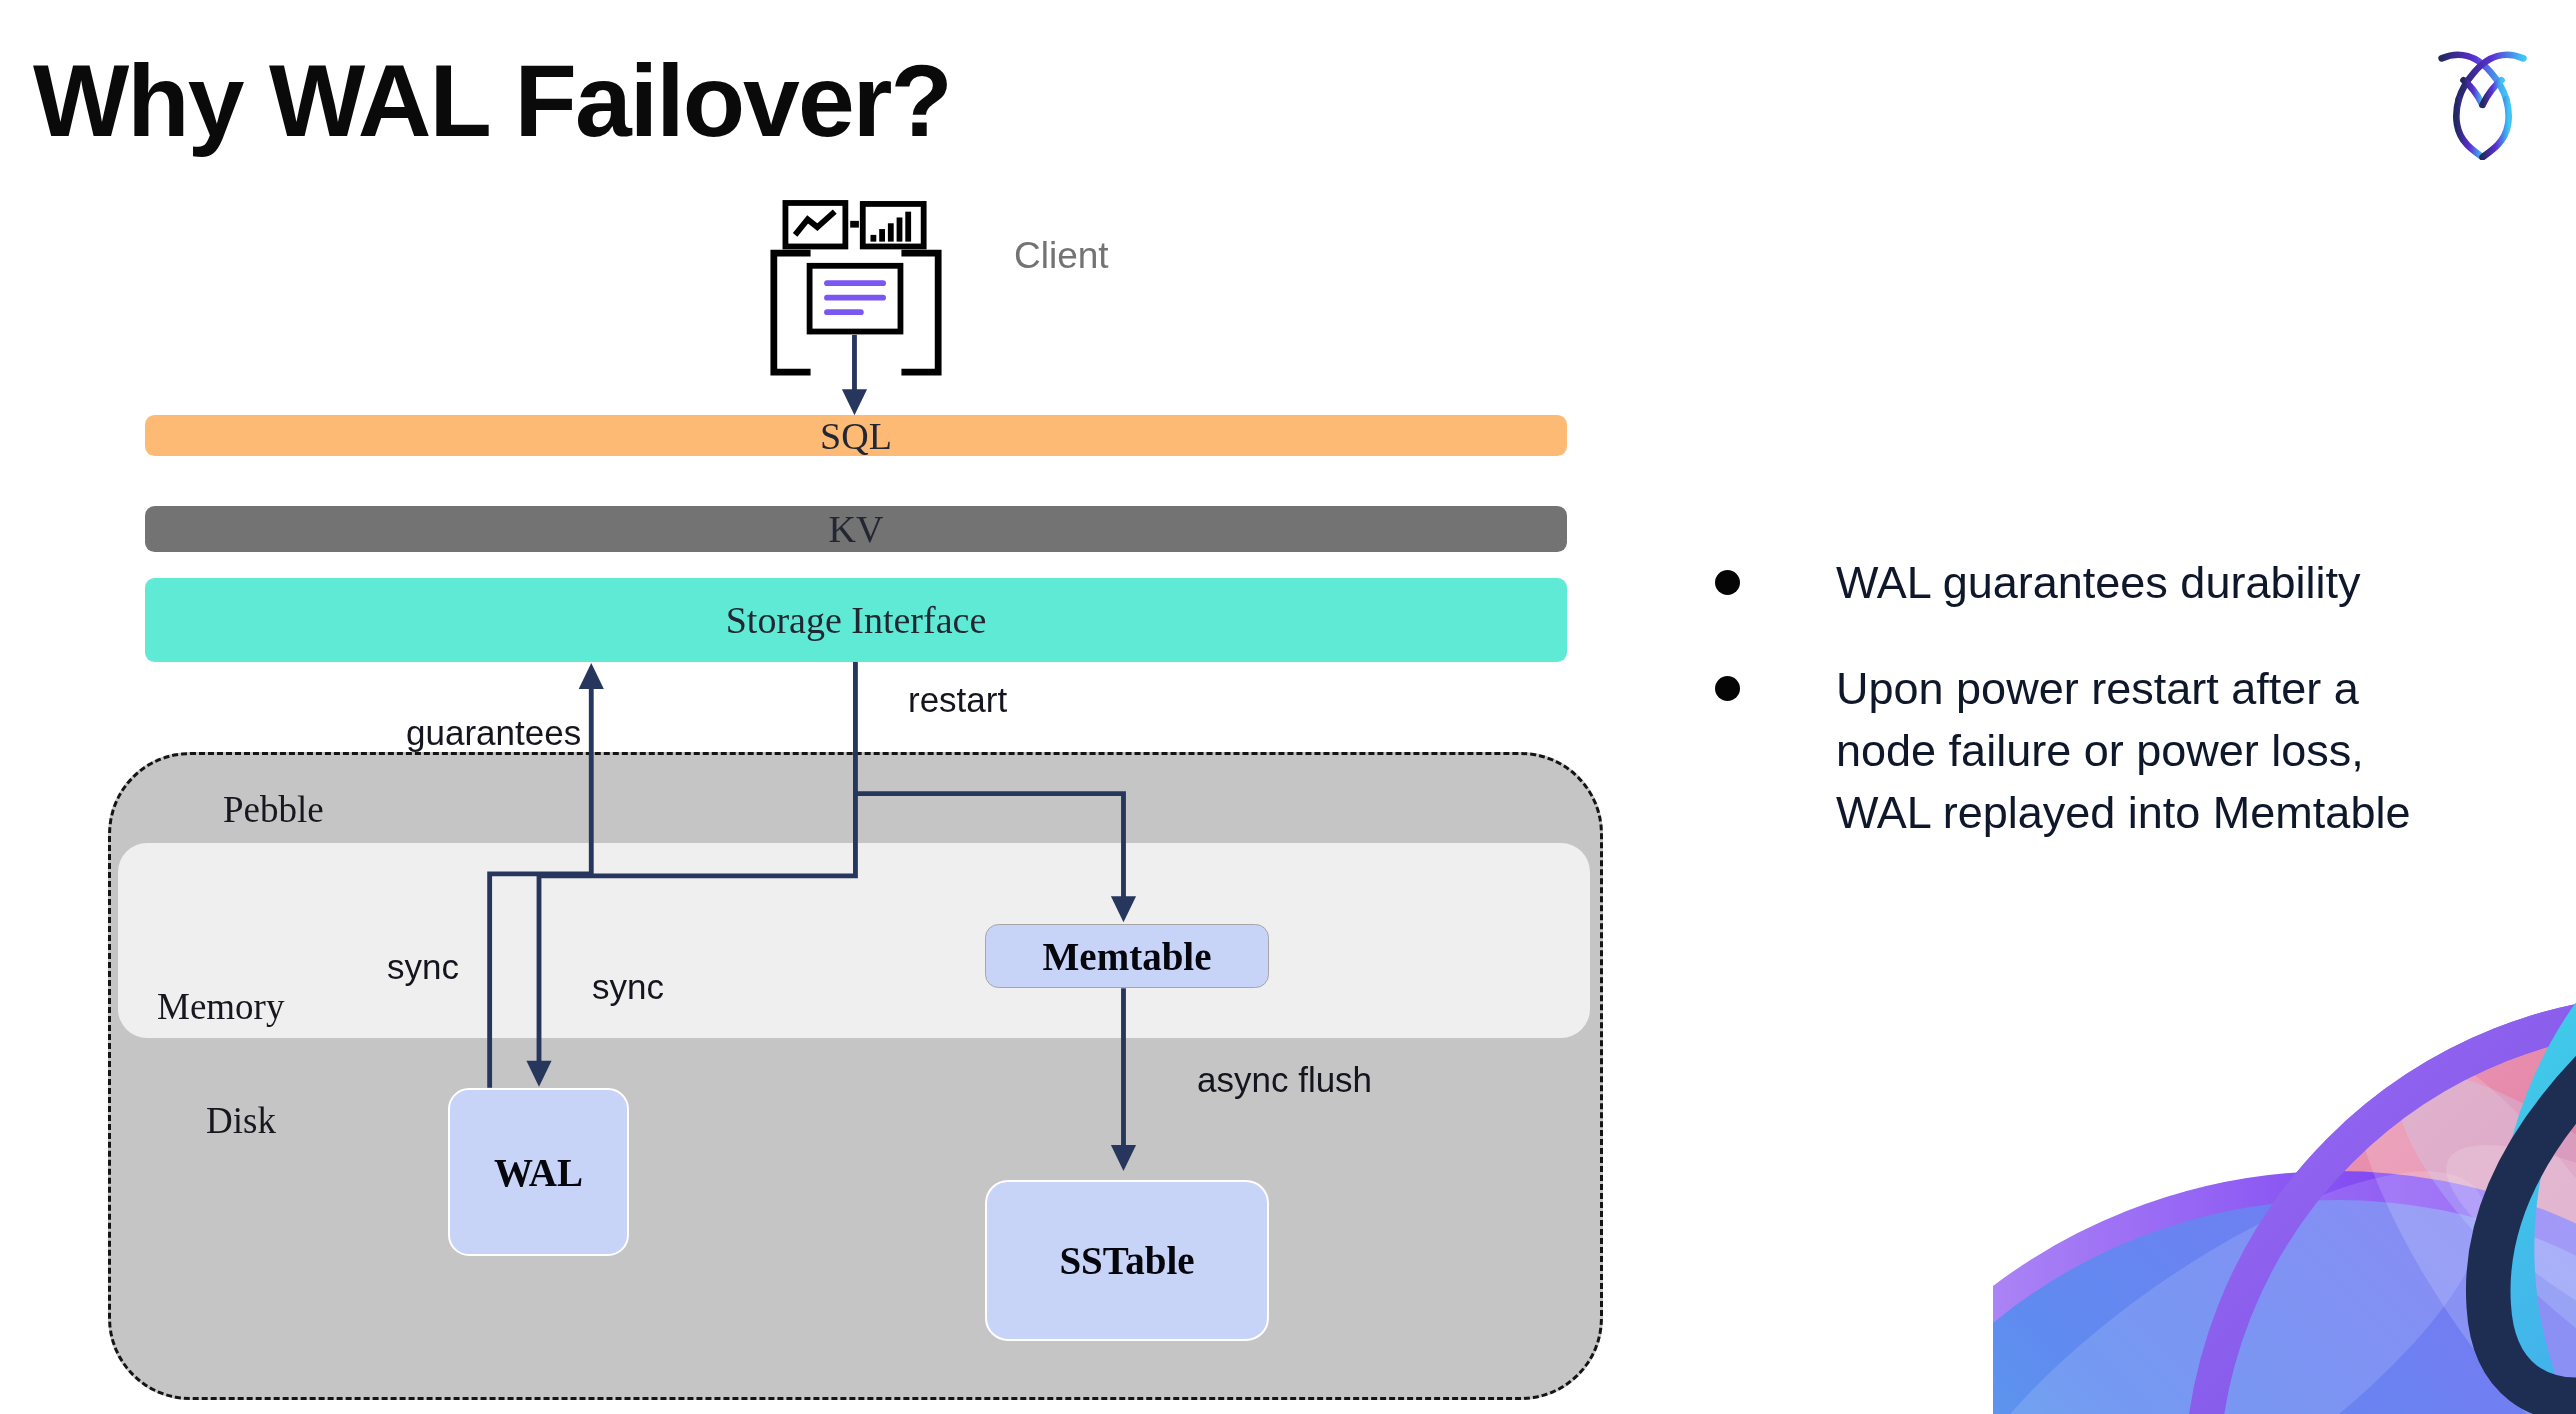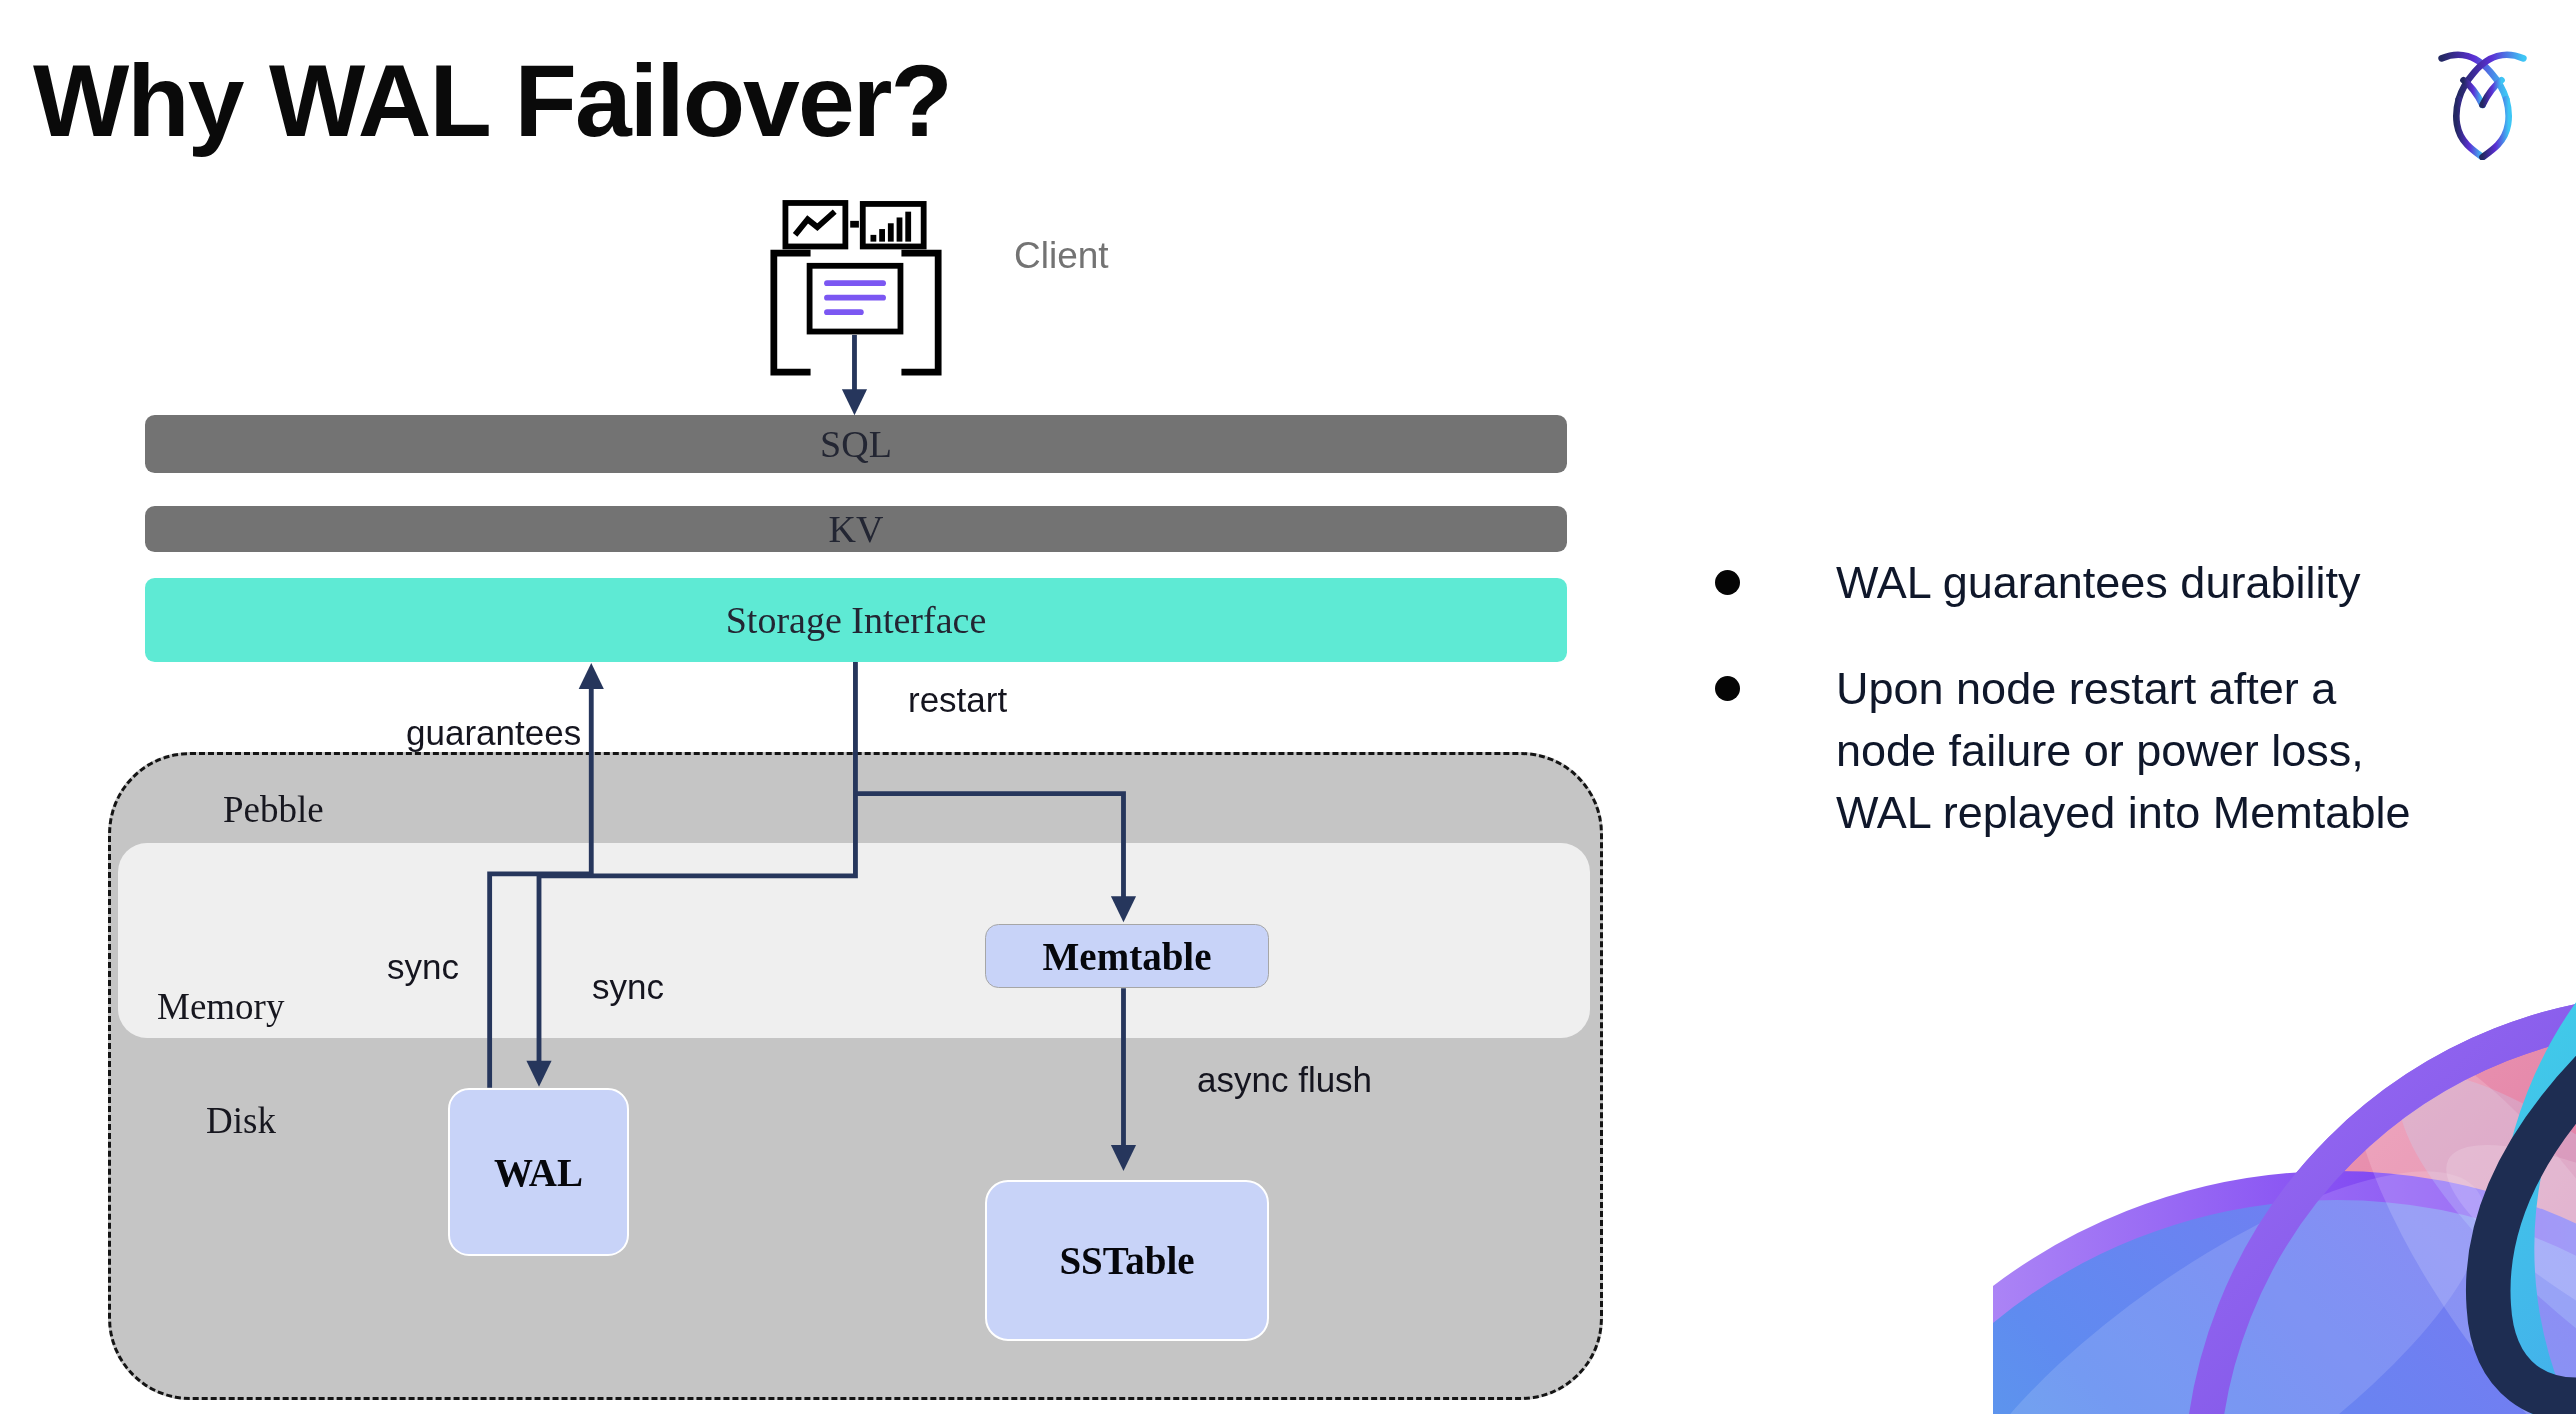--- a/index.html
+++ b/index.html
@@ -11,21 +11,21 @@
          letter-spacing:-1.9px;color:#0a0a0a;font-family:"Liberation Sans",sans-serif;}
 
   
   .client-icon{position:absolute;left:769px;top:196px;width:174px;height:186px;}
   .client-label{position:absolute;left:1014px;top:235px;font-size:37px;color:#737373;}
 
   
   .bar{position:absolute;left:145px;width:1422px;border-radius:9.7px;
        display:flex;align-items:center;justify-content:center;
        font-family:"Liberation Serif",serif;font-size:38px;color:#232633;}
-  .bar-sql{top:415px;height:58px;background:#737373;}
+  .bar-sql{top:415px;height:41px;background:#fdba74;}
   .bar-kv{top:506px;height:46px;background:#737373;}
   .bar-storage{top:578px;height:84px;background:#5eead4;}
 
   
   .pebble{position:absolute;left:108px;top:752px;width:1495px;height:648px;
           background:#c5c5c5;border:3.9px dashed #141414;border-radius:82px;box-sizing:border-box;}
   .memory-band{position:absolute;left:118px;top:843px;width:1472px;height:195px;
                background:#efefef;border-radius:29px;}
   .zone-label{position:absolute;font-family:"Liberation Serif",serif;font-size:37px;color:#17171f;}
   .lbl-pebble{left:223px;top:788px;}
@@ -163,21 +163,21 @@
   <div class="edge-label lbl-sync1">sync</div>
   <div class="edge-label lbl-sync2">sync</div>
   <div class="edge-label lbl-async">async flush</div>
 
   <div class="bullet-dot dot-1"></div>
   <div class="bullet-text bt-1">
     <span>WAL guarantees durability</span>
   </div>
   <div class="bullet-dot dot-2"></div>
   <div class="bullet-text bt-2">
-    <span>Upon node restart after a</span>
+    <span>Upon power restart after a</span>
     <span>node failure or power loss,</span>
     <span>WAL replayed into Memtable</span>
   </div>
 
   <div class="brand-art">
     <svg width="583" height="457" viewBox="0 0 602 472">
       <defs>
         <linearGradient id="gPink" x1="0" y1="0" x2="1" y2="1">
           <stop offset="0" stop-color="#efa0b6"></stop>
           <stop offset="1" stop-color="#c43a85"></stop>

